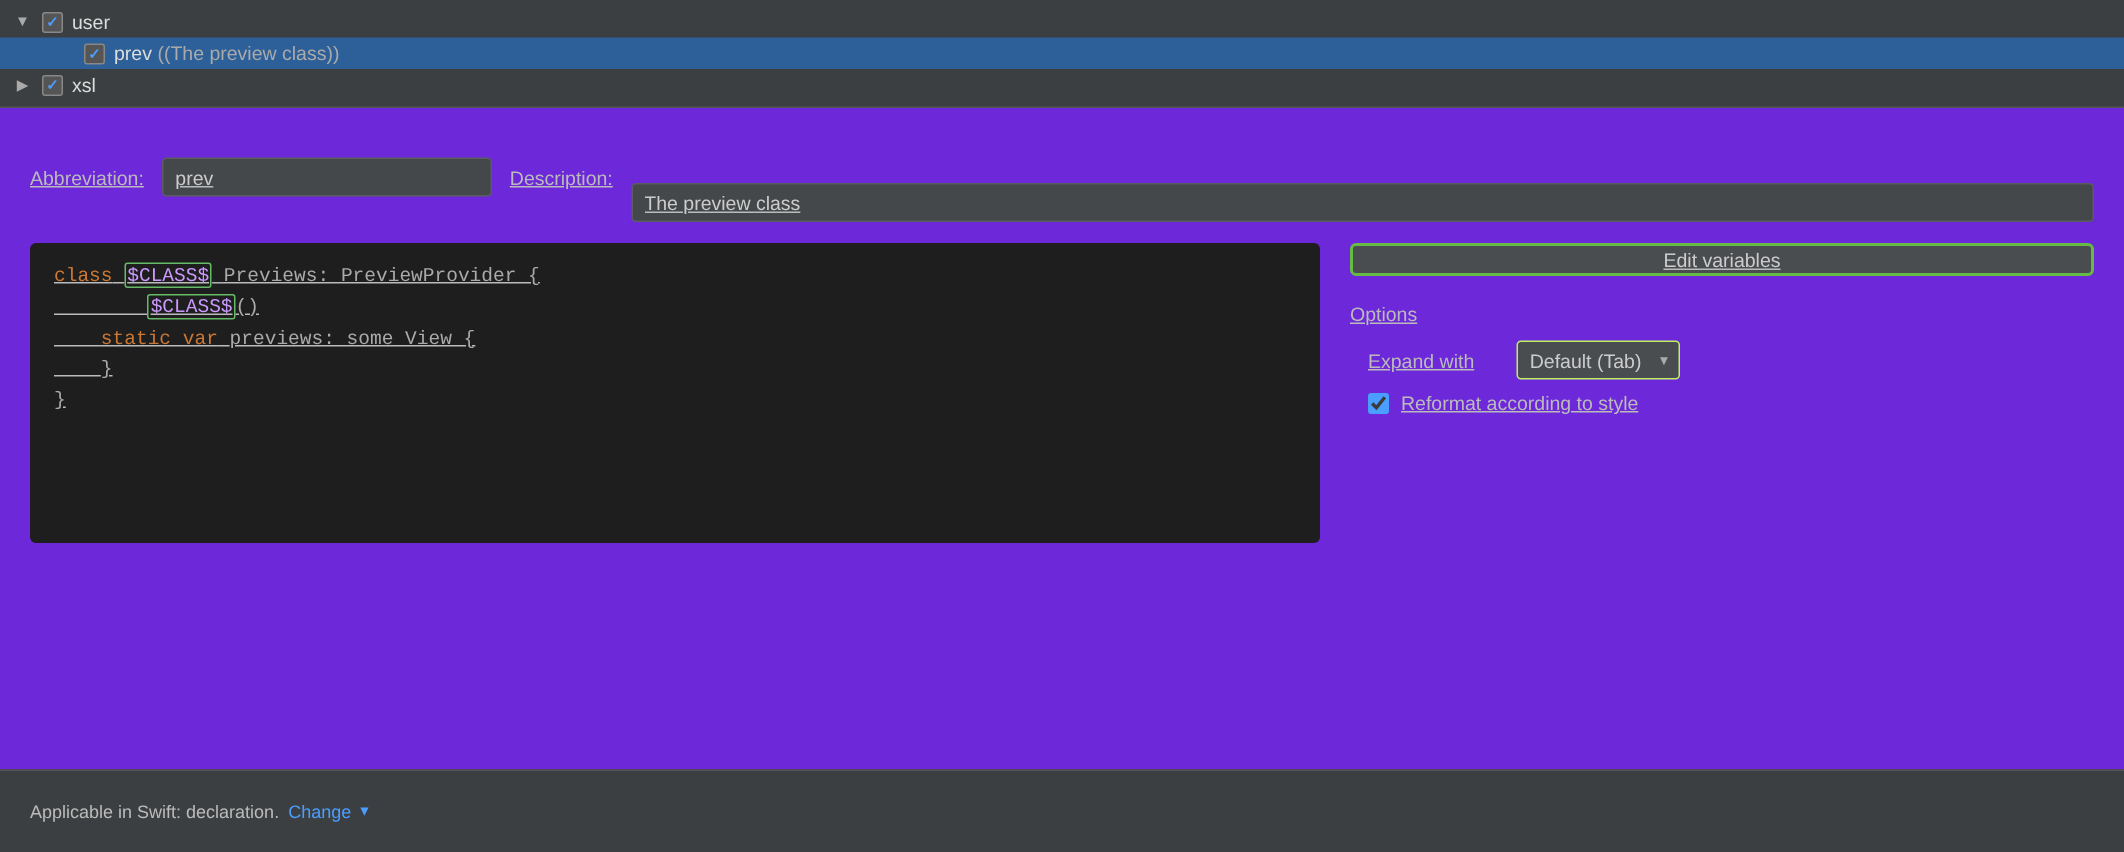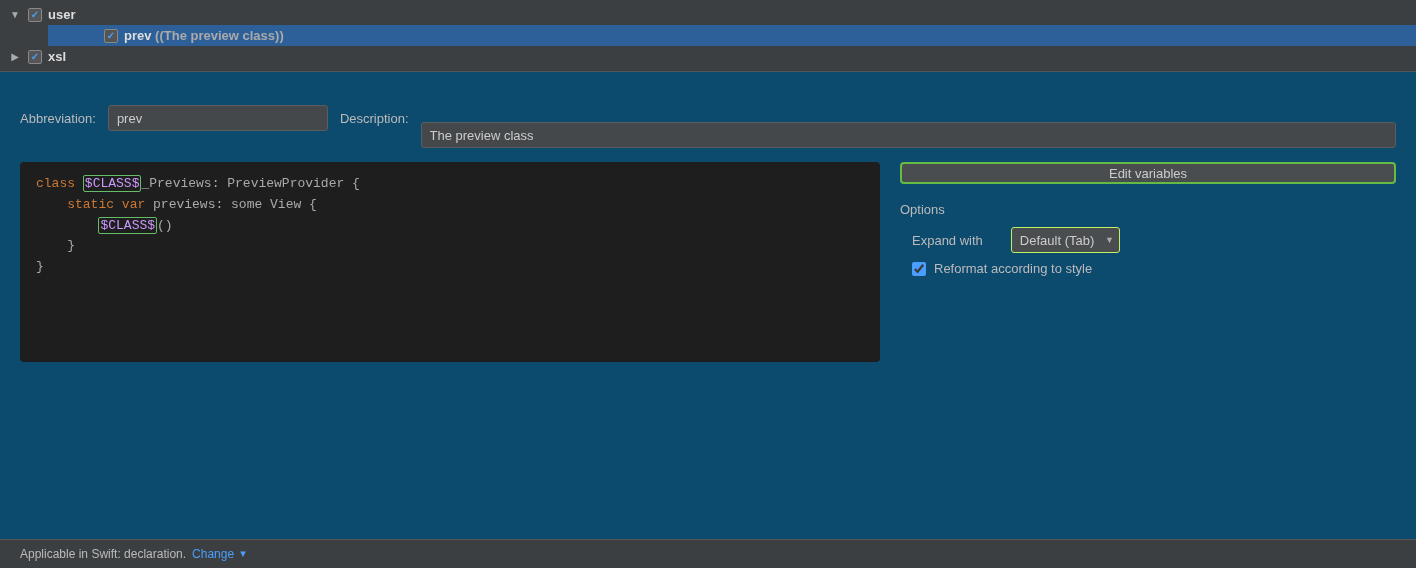--- a/index.html
+++ b/index.html
@@ -61,37 +61,36 @@
 
     .tree-row .checkbox.checked::after {
       content: '✓';
       color: #4a9eff;
       font-size: 10px;
       font-weight: bold;
     }
 
     .tree-row .label {
       color: #dddddd;
-      font-weight: bold;
     }
 
     .tree-row .label .sub {
       color: #aaaaaa;
     }
 
     .tree-row.child {
       padding-left: 50px;
-      margin-left: 48px;
     }
 
     
     .details-section {
       padding: 16px 20px 12px 20px;
-      background: #0c4a6e;
+      background: #6d28d9;
       flex: 1;
+      text-decoration: underline;
     }
 
     .form-row {
       display: flex;
       align-items: center;
       margin-bottom: 14px;
       gap: 12px;
     }
 
     .form-label {
@@ -246,21 +245,21 @@
     .checkbox-input {
       width: 14px;
       height: 14px;
       accent-color: #4a9eff;
       cursor: pointer;
     }
 
     
     .footer-section {
       border-top: 1px solid #555;
-      padding: 7px 20px;
+      padding: 20px 20px;
       display: flex;
       align-items: flex-start;
       gap: 6px;
       background: #3c3f41;
     }
 
     .footer-text {
       color: #bbbbbb;
       font-size: 12px;
     }
@@ -312,22 +311,22 @@
       <input class="form-input abbrev" type="text" value="prev" style="">
       <span class="form-label">Description:</span>
       <input class="form-input description" type="text" value="The preview class" style="">
     </div>
 
 
     <div class="content-row">
 
       <div class="code-editor">
         <div class="code-line"><span class="kw-keyword">class</span> <span class="kw-var-highlight">$CLASS$</span><span class="kw-type">_Previews: PreviewProvider {</span></div>
+        <div class="code-line">        <span class="kw-var-highlight">$CLASS$</span><span class="kw-type">()</span></div>
         <div class="code-line">    <span class="kw-keyword">static var</span> <span class="kw-type">previews: some View {</span></div>
-        <div class="code-line">        <span class="kw-var-highlight">$CLASS$</span><span class="kw-type">()</span></div>
         <div class="code-line">    <span class="kw-type">}</span></div>
         <div class="code-line"><span class="kw-type">}</span></div>
       </div>
 
       <div class="right-panel">
         <button class="edit-variables-btn">
           <span>Edit variables</span>
         </button>
 
         <div class="options-section">

